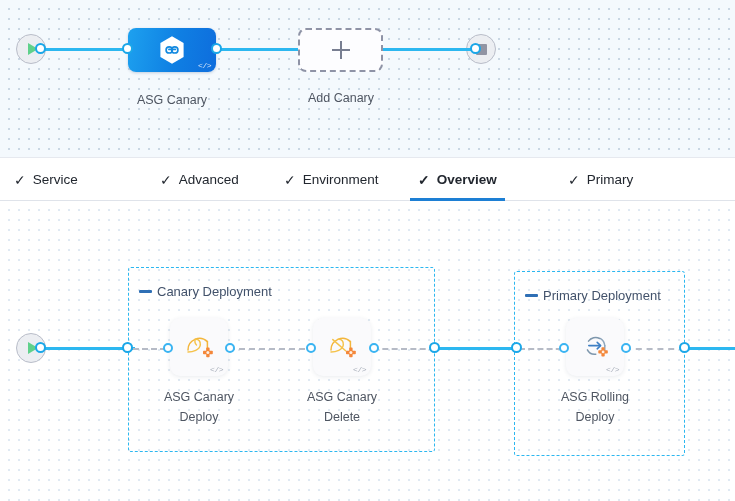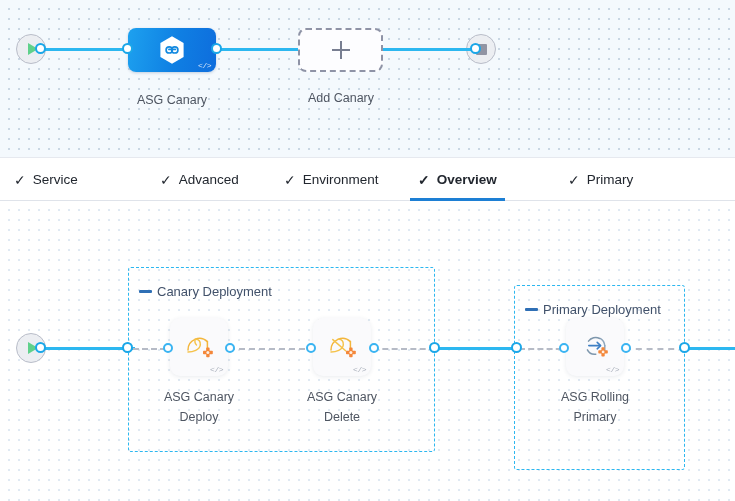--- a/index.html
+++ b/index.html
@@ -311,21 +311,21 @@
 
 <div id="exec-canvas">
 
   <div class="group-box" style="left:128px; top:66px; width:307px; height:185px;text-decoration:underline;">
     <div class="group-label">
       <span class="collapse-dash"></span>
       <span>Canary Deployment</span>
     </div>
   </div>
 
-  <div class="group-box" style="left:514px; top:84px; width:171px; height:185px;text-decoration:underline;">
+  <div class="group-box" style="left:514px; top:70px; width:171px; height:185px;text-decoration:underline;">
     <div class="group-label">
       <span class="collapse-dash"></span>
       <span>Primary Deployment</span>
     </div>
   </div>
 
   <div class="link" style="left:40px; top:146px; width:95px;"></div>
 
   <div class="link-dash" style="left:133px; top:147px; width:42px;"></div>
   <div class="link-dash" style="left:229px; top:147px; width:86px;"></div>
@@ -399,14 +399,14 @@
         <rect x="23.4" y="18.2" width="3.3" height="9.4" rx="0.8"></rect>
         <rect x="20.3" y="21.3" width="9.5" height="3.3" rx="0.8"></rect>
       </g>
       <circle cx="25.1" cy="22.9" r="1.4" fill="#fdf0e4"></circle>
     </svg>
     <span class="code-badge grey">&lt;/&gt;</span>
   </div>
   <div class="dot-sm" style="left:559px; top:142px;"></div>
   <div class="dot-sm" style="left:621px; top:142px;"></div>
   <div class="step-label" style="left:535px; top:186px;">ASG Rolling
-Primary</div>
+Deploy</div>
 </div>
 
 </body></html>

